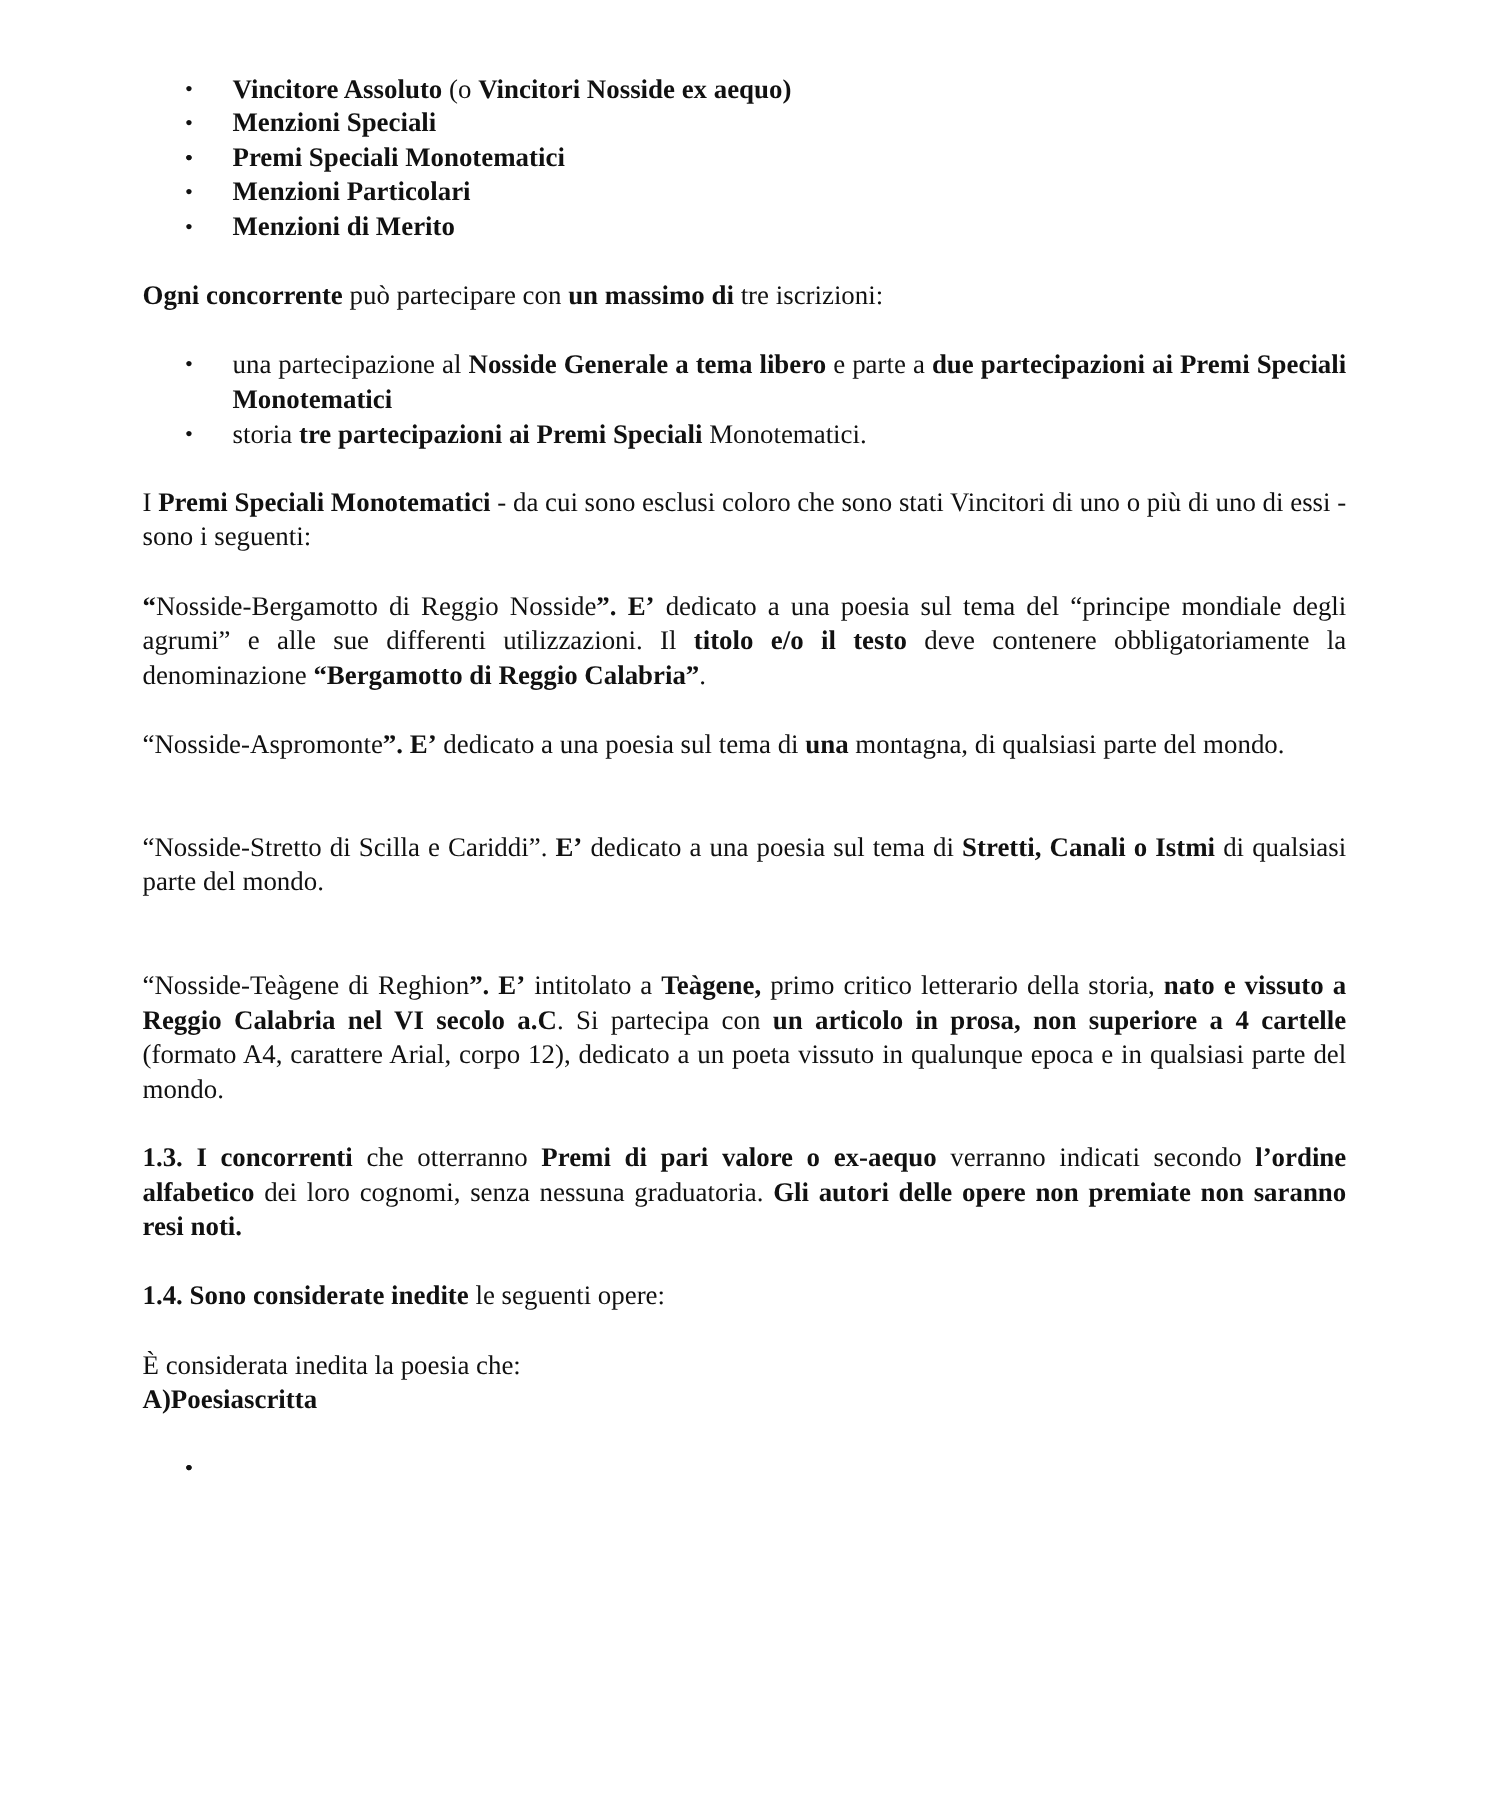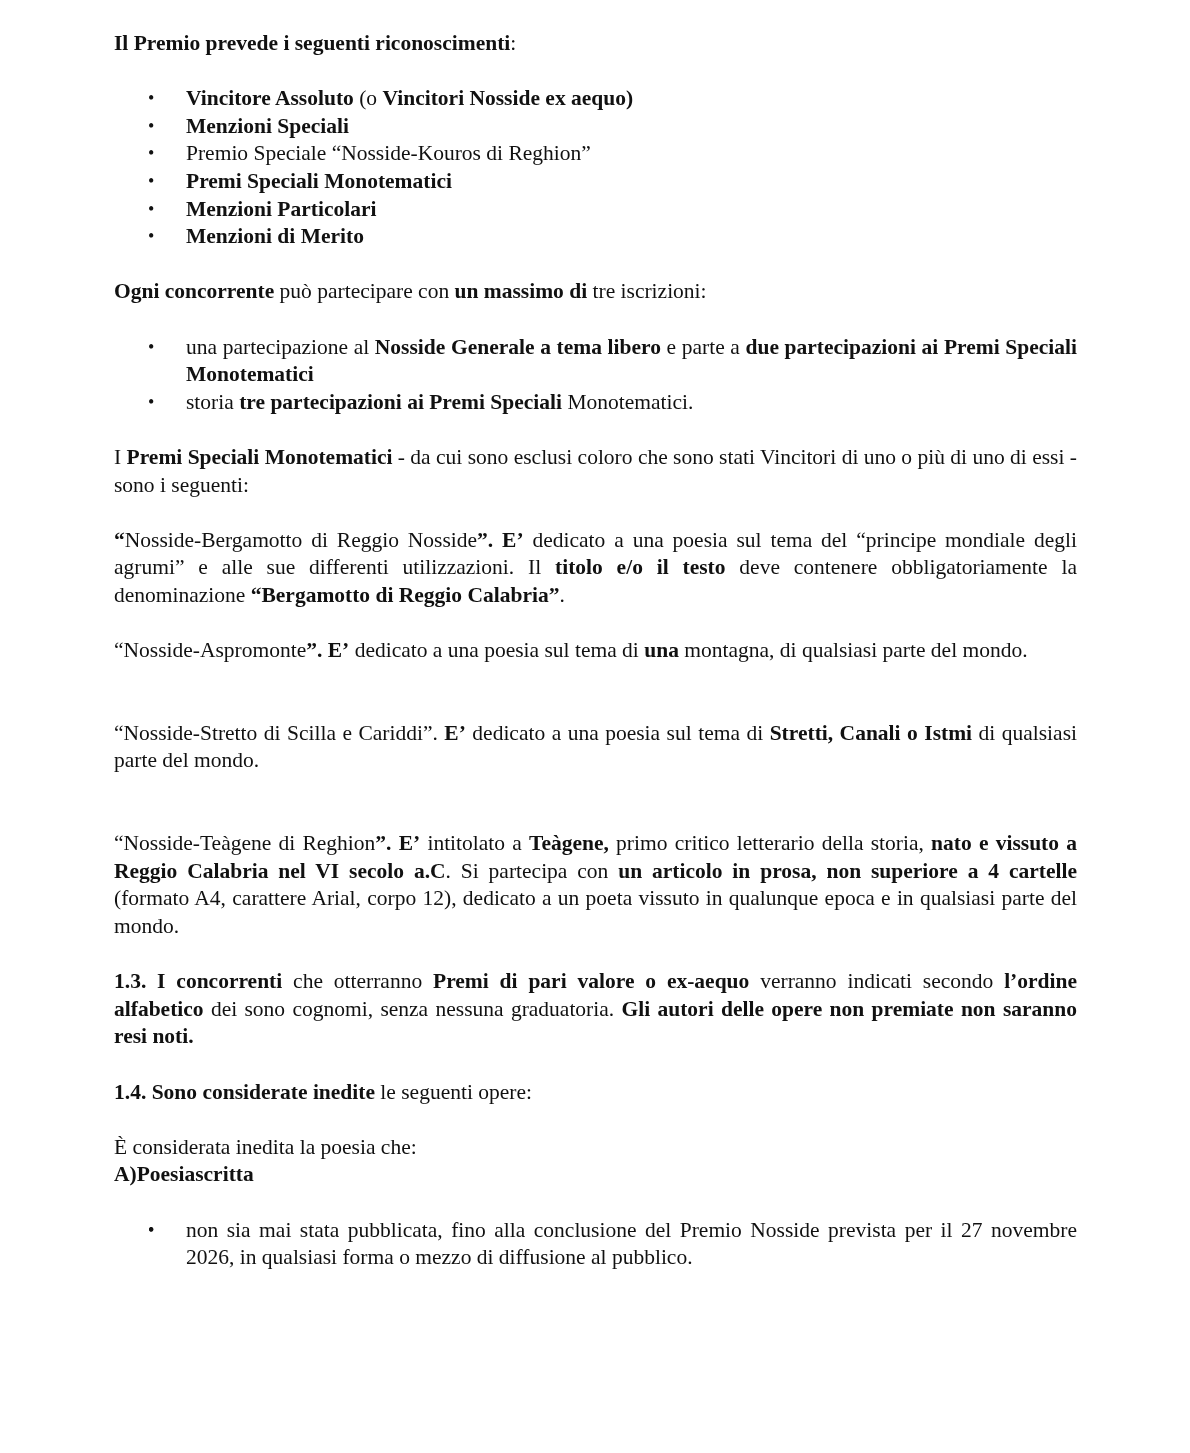--- a/index.html
+++ b/index.html
@@ -44,27 +44,26 @@
     top: 0;
     font-size: 18px;
   }
   b { font-weight: bold; }
 </style>
 </head>
 <body>
 
 <div class="page">
 
-  <p><b>Il Premio prevede i seguenti riconoscimenti</b><span>:</span></p>
   <div class="gap"></div>
 
   <ul>
     <li><span class="bullet">•</span><b>Vincitore Assoluto</b><span> (o </span><b>Vincitori Nosside ex aequo)</b></li>
     <li><span class="bullet">•</span><b>Menzioni Speciali</b></li>
-    <li><span class="bullet">•</span><span>Premio Speciale “Nosside-Kouros di Reghion”</span></li>
+    <li><span class="bullet">•</span></li>
     <li><span class="bullet">•</span><b>Premi Speciali Monotematici</b></li>
     <li><span class="bullet">•</span><b>Menzioni Particolari</b></li>
     <li><span class="bullet">•</span><b>Menzioni di Merito</b></li>
   </ul>
   <div class="gap"></div>
 
   <p><b>Ogni concorrente</b><span> può partecipare con </span><b>un massimo di</b><span> tre iscrizioni:</span></p>
   <div class="gap"></div>
 
   <ul>
@@ -85,28 +84,28 @@
   <div class="gap"></div>
 
   <p><span>“Nosside-Stretto di Scilla e Cariddi”. </span><b>E’</b><span> dedicato a una poesia sul tema di </span><b>Stretti, Canali o Istmi</b><span> di qualsiasi parte del mondo.</span></p>
   <div class="gap"></div>
 
   <div class="gap"></div>
 
   <p><span>“Nosside-Teàgene di Reghion</span><b>”. E’</b><span> intitolato a </span><b>Teàgene,</b><span> primo critico letterario della storia, </span><b>nato e vissuto a Reggio Calabria nel VI secolo a.C</b><span>. Si partecipa con </span><b>un articolo in prosa, non superiore a 4 cartelle</b><span> (formato A4, carattere Arial, corpo 12), dedicato a un poeta vissuto in qualunque epoca e in qualsiasi parte del mondo.</span></p>
   <div class="gap"></div>
 
-  <p><b>1.3. I concorrenti</b><span> che otterranno </span><b>Premi di pari valore o ex-aequo</b><span> verranno indicati secondo </span><b>l’ordine alfabetico</b><span> dei sono cognomi, senza nessuna graduatoria. </span><b>Gli autori delle opere non premiate non saranno resi noti.</b></p>
+  <p><b>1.3. I concorrenti</b><span> che otterranno </span><b>Premi di pari valore o ex-aequo</b><span> verranno indicati secondo </span><b>l’ordine alfabetico</b><span> dei loro cognomi, senza nessuna graduatoria. </span><b>Gli autori delle opere non premiate non saranno resi noti.</b></p>
   <div class="gap"></div>
 
   <p><b>1.4. Sono considerate inedite</b><span> le seguenti opere:</span></p>
   <div class="gap"></div>
 
   <p><span>È considerata inedita la poesia che:</span></p>
   <p><b>A)Poesiascritta</b></p>
   <div class="gap"></div>
 
   <ul>
     <li><span class="bullet">•</span></li>
-    <li><span class="bullet">•</span><span>non sia mai stata pubblicata, fino alla conclusione del Premio Nosside prevista per il 27 novembre 2026, in qualsiasi forma o mezzo di diffusione al pubblico.</span></li>
+    <li><span class="bullet">•</span></li>
   </ul>
 
 </div>
 
 </body></html>

